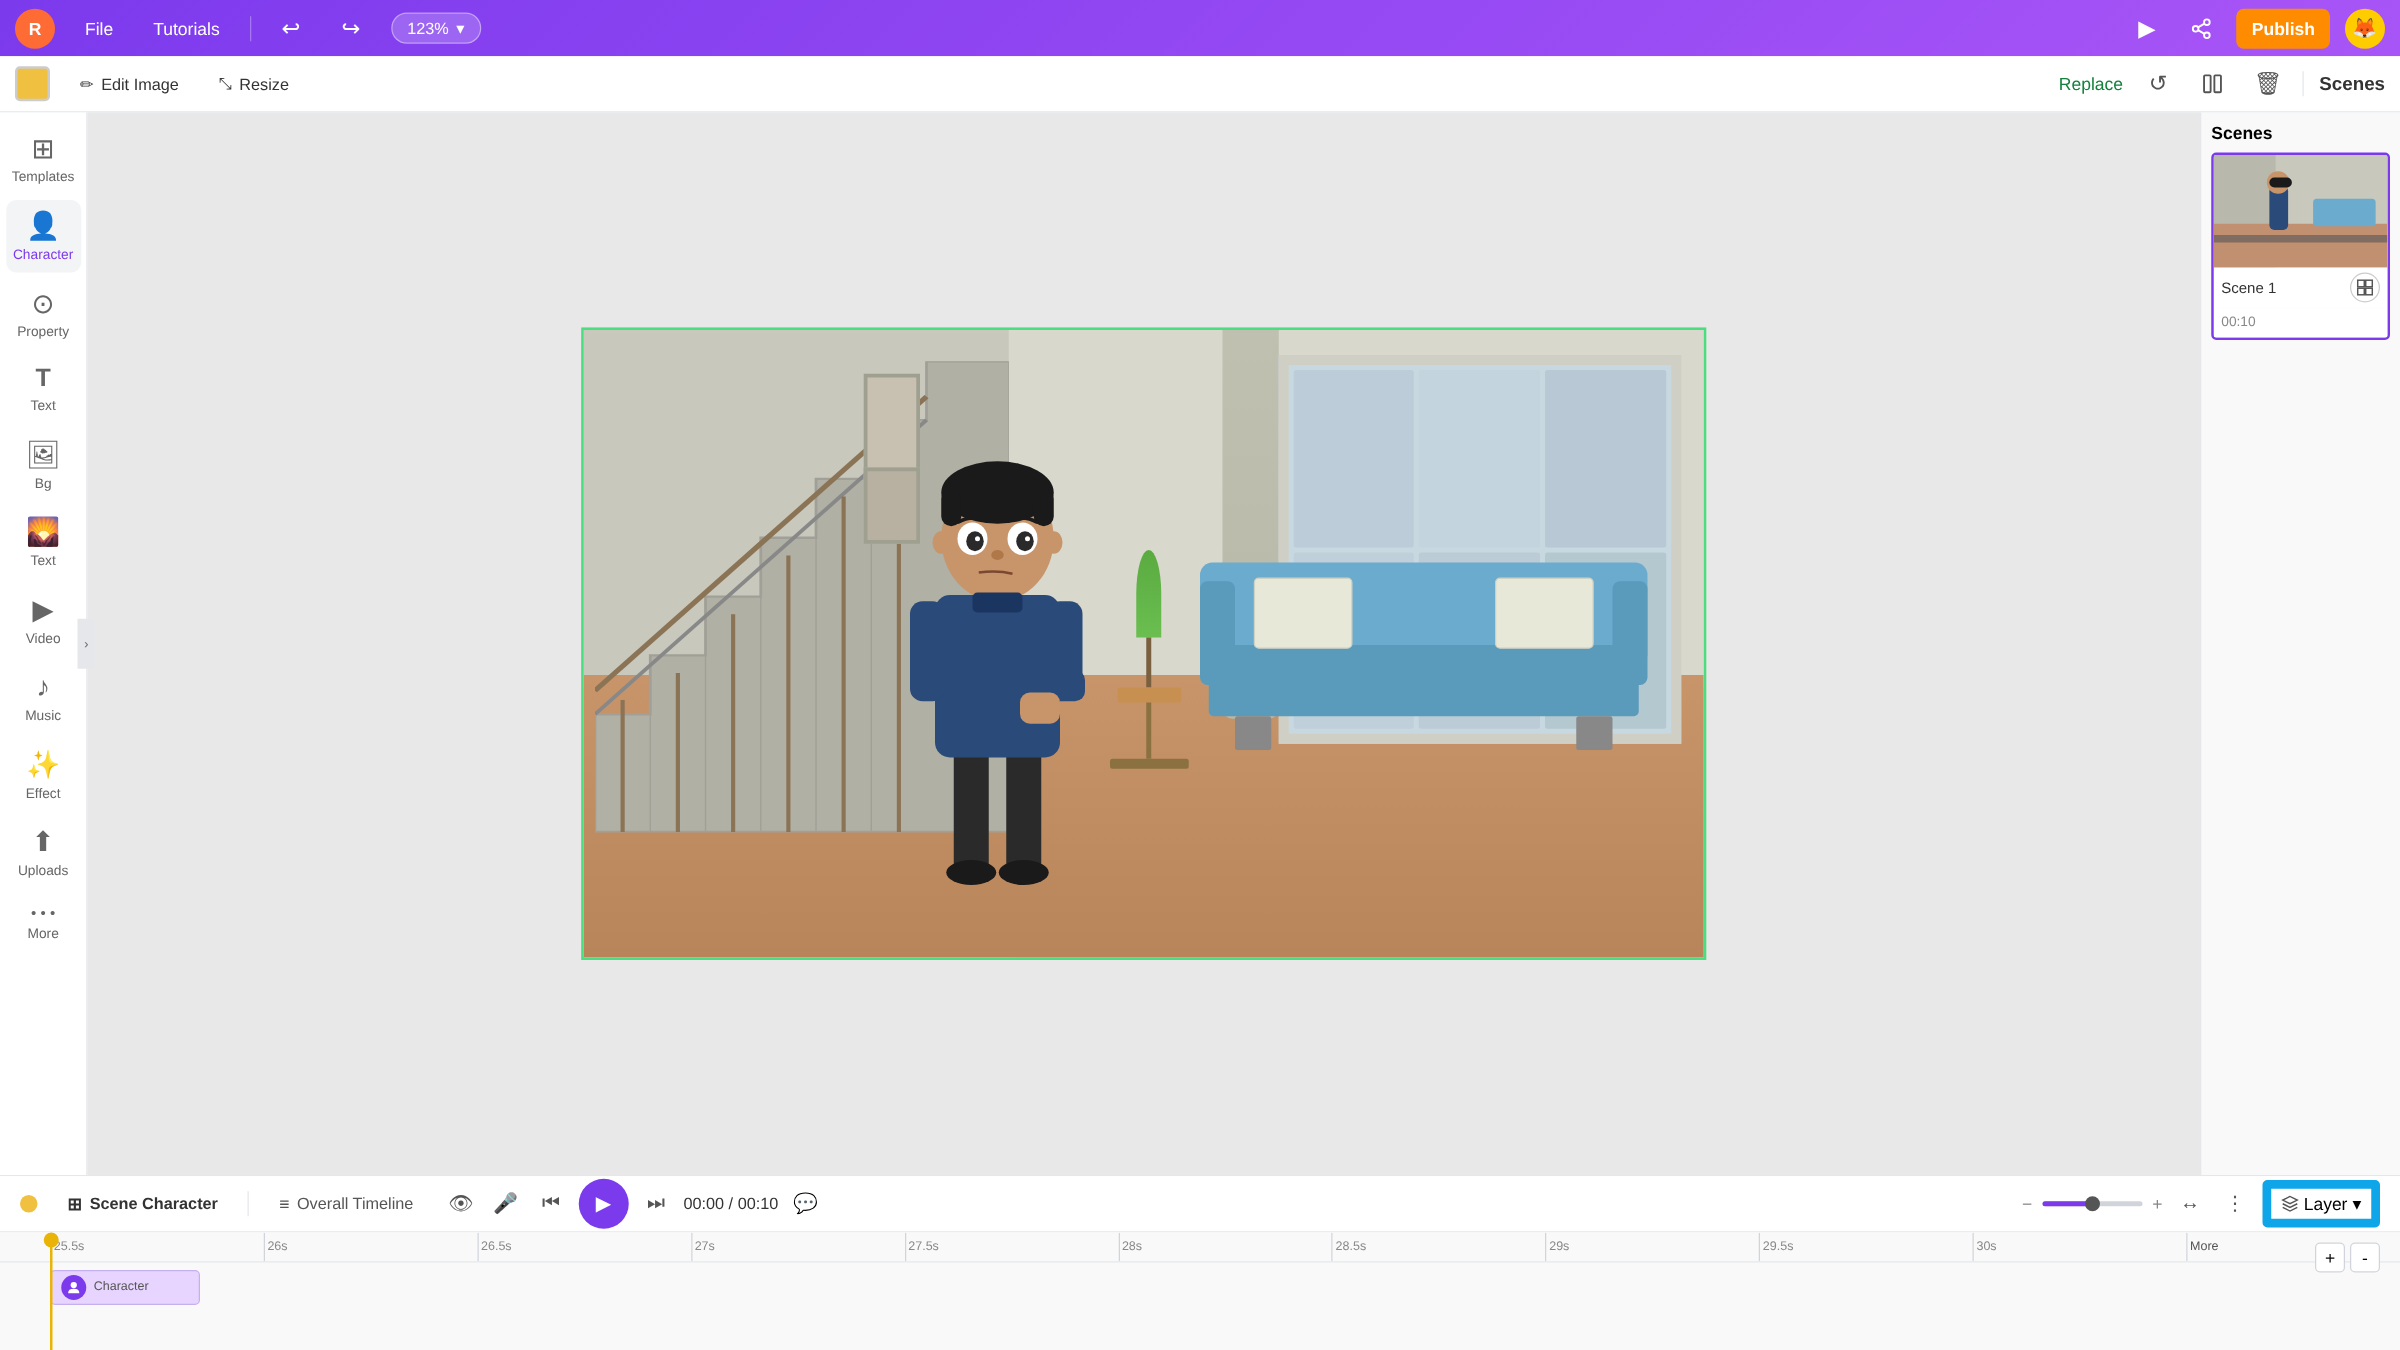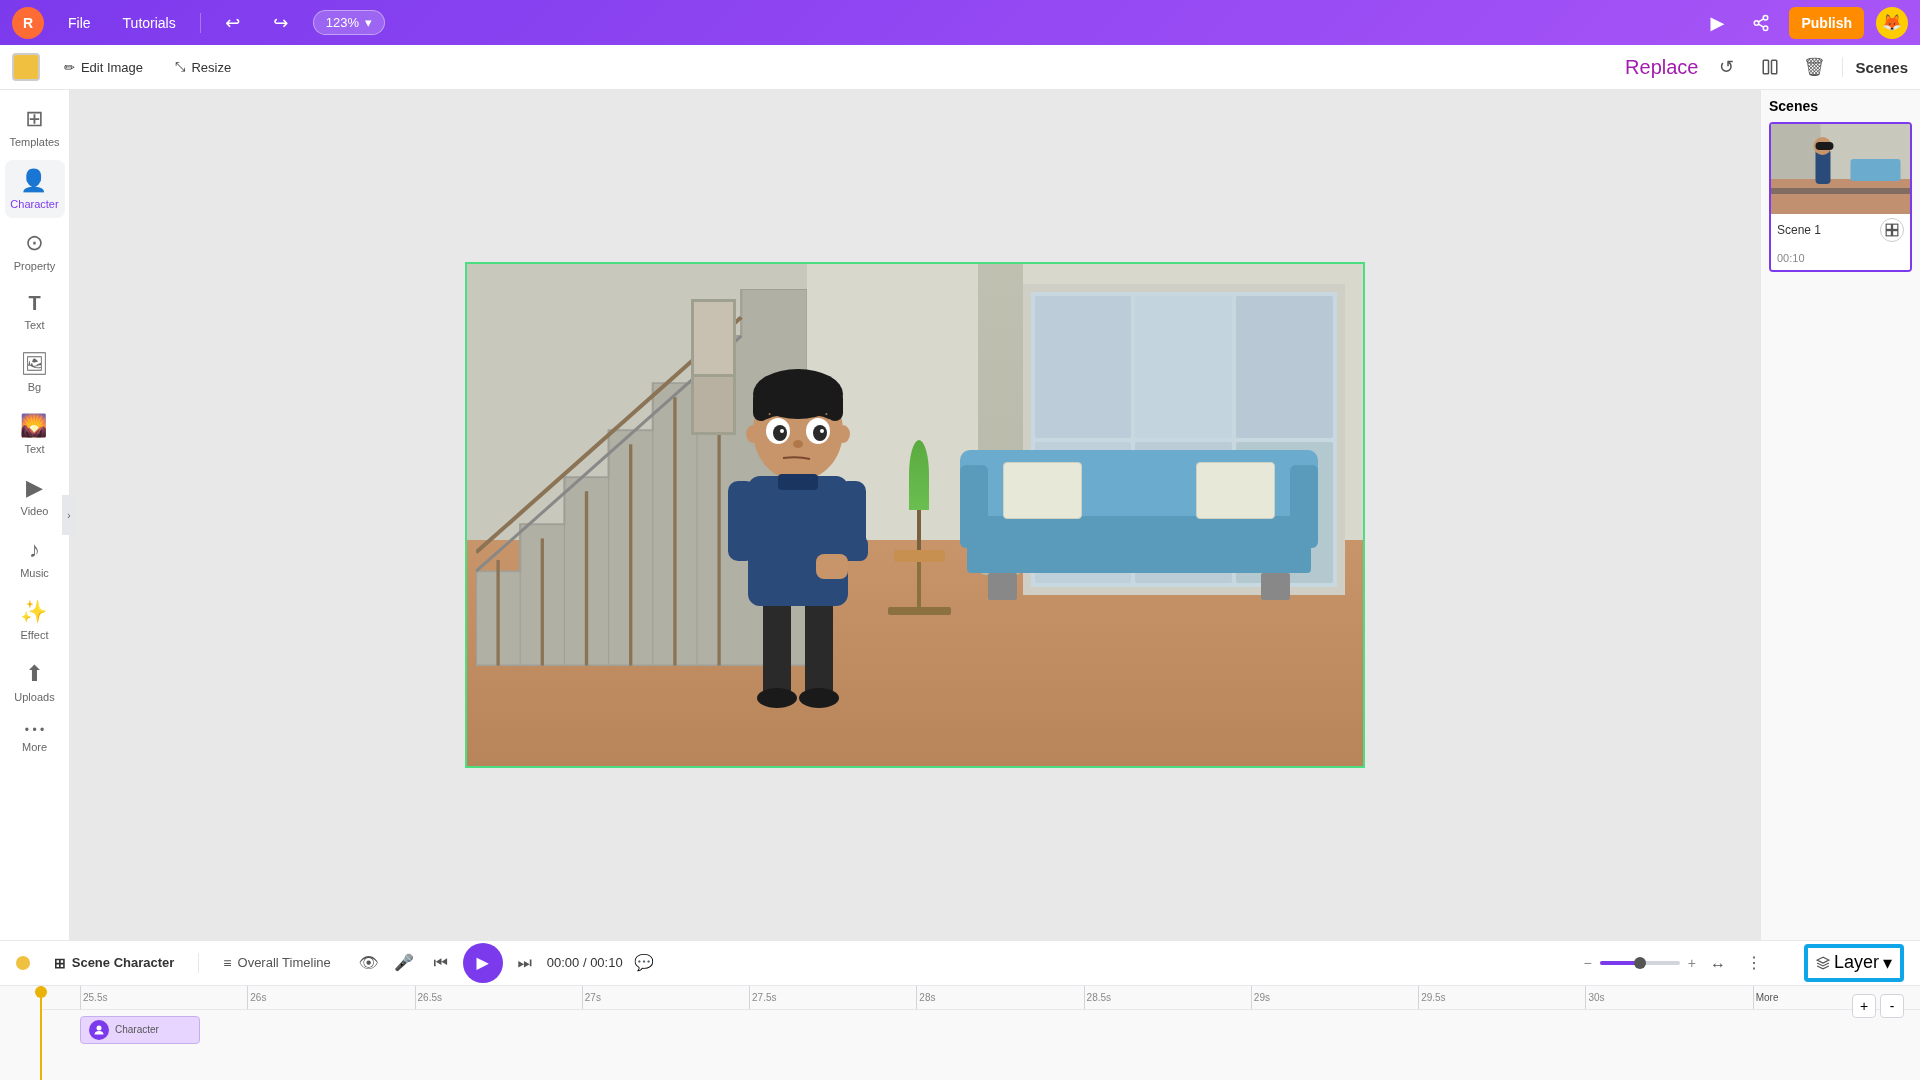--- a/index.html
+++ b/index.html
@@ -58,22 +58,22 @@
       cursor: pointer; font-size: 13px; color: #333; padding: 4px 8px; border-radius: 4px;
     }
     .toolbar-spacer { flex: 1; }
     .toolbar-right { display: flex; align-items: center; gap: 12px; }
     .toolbar-icon-btn {
       background: none; border: none; cursor: pointer; color: #555;
       width: 32px; height: 32px; display: flex; align-items: center; justify-content: center;
       border-radius: 4px; font-size: 18px;
     }
     #replace-btn {
-      background: none; border: none; cursor: pointer; font-size: 20px;
-      color: #a21caf; font-weight: 500;
+      background: none; border: none; cursor: pointer; font-size: 14px;
+      color: #15803d; font-weight: 500;
     }
     #scenes-label { font-size: 15px; font-weight: 600; color: #333; }
 
     
     #main-layout {
       display: flex; height: calc(1080px - 45px - 45px - 140px);
     }
 
     
     #left-sidebar {
@@ -178,27 +178,27 @@
       border-radius: 4px;
     }
     #play-btn {
       width: 40px; height: 40px; border-radius: 50%; background: #7c3aed;
       border: none; cursor: pointer; color: white; font-size: 16px;
       display: flex; align-items: center; justify-content: center;
     }
     #time-display { font-size: 13px; color: #333; font-variant-numeric: tabular-nums; }
     .timeline-right-controls { display: flex; align-items: center; gap: 8px; }
     .layer-select {
-      display: flex; align-items: center; gap: 4px; font-size: 18px;
-      border: 4px solid #0ea5e9; border-radius: 4px; padding: 4px 8px; cursor: pointer; margin-left: 28px;
+      display: flex; align-items: center; gap: 4px; font-size: 14px;
+      border: 7px solid #0ea5e9; border-radius: 4px; padding: 4px 8px; cursor: pointer;
     }
 
     
     #timeline-ruler {
-      height: 95px; position: relative; overflow: hidden; background: #f9f9f9; padding-left: 40px;
+      height: 95px; position: relative; overflow: hidden; background: #f9f9f9;
     }
     #timeline-ruler-marks {
       display: flex; height: 28px; border-bottom: 1px solid #e5e7eb;
       position: relative; padding-left: 30px;
     }
     .ruler-mark {
       flex: 1; border-left: 1px solid #d1d5db; font-size: 10px;
       color: #888; padding-left: 2px; display: flex; align-items: center;
     }
     #timeline-track {

